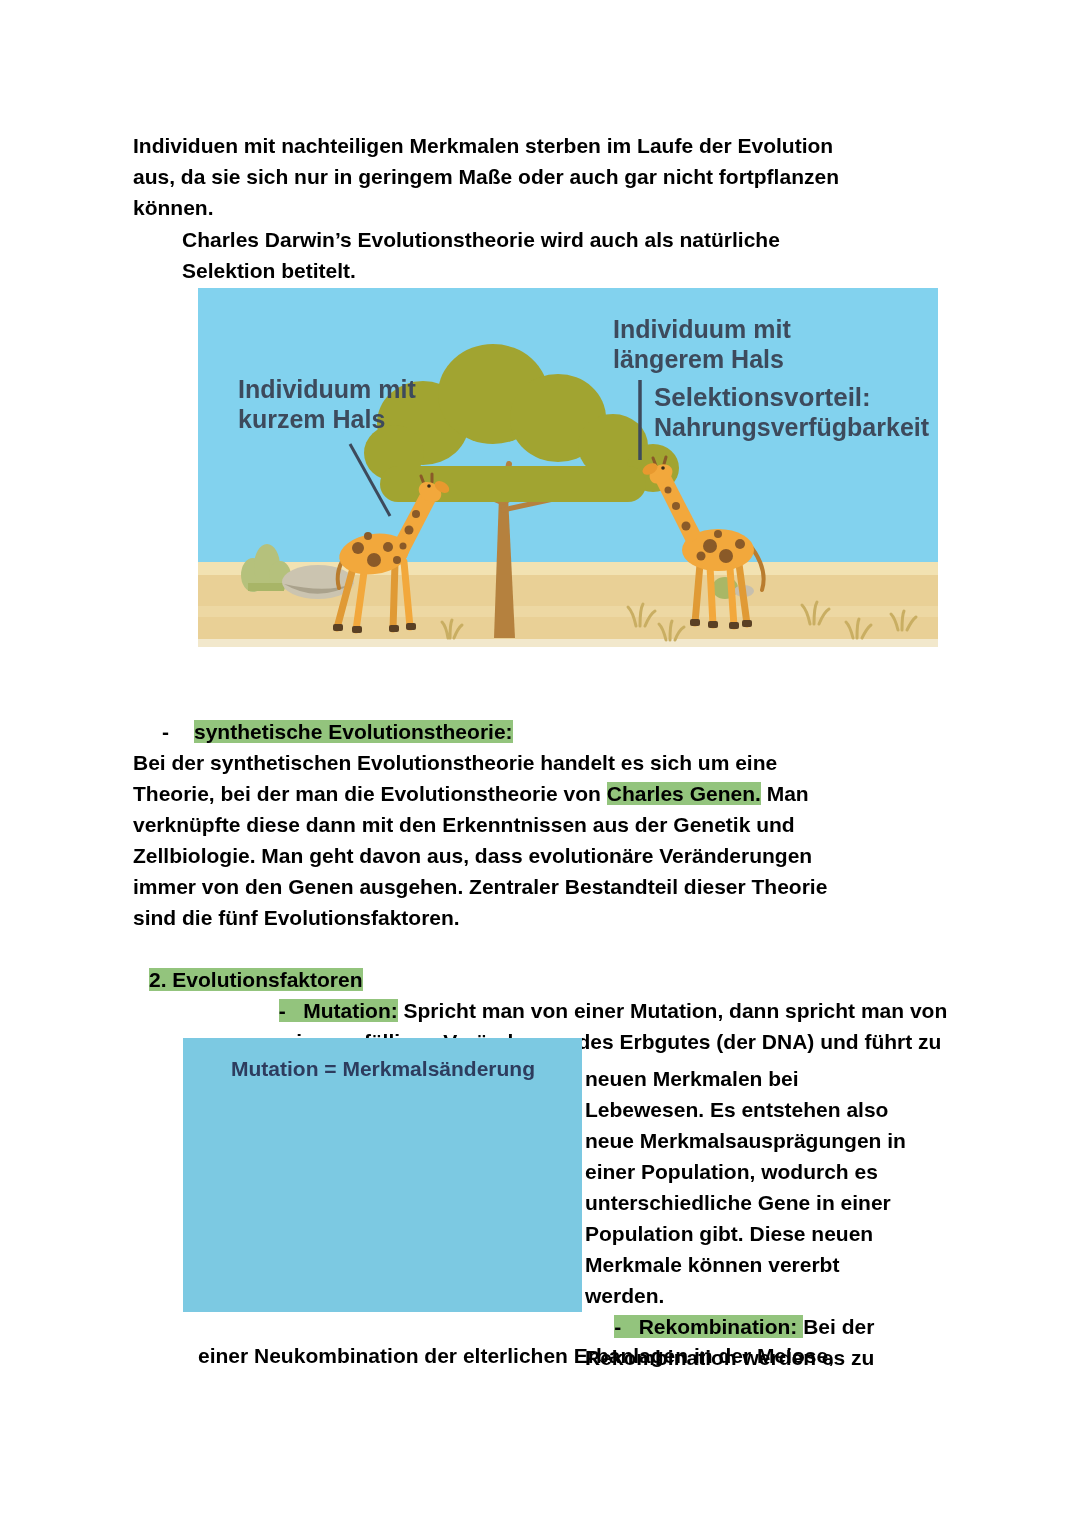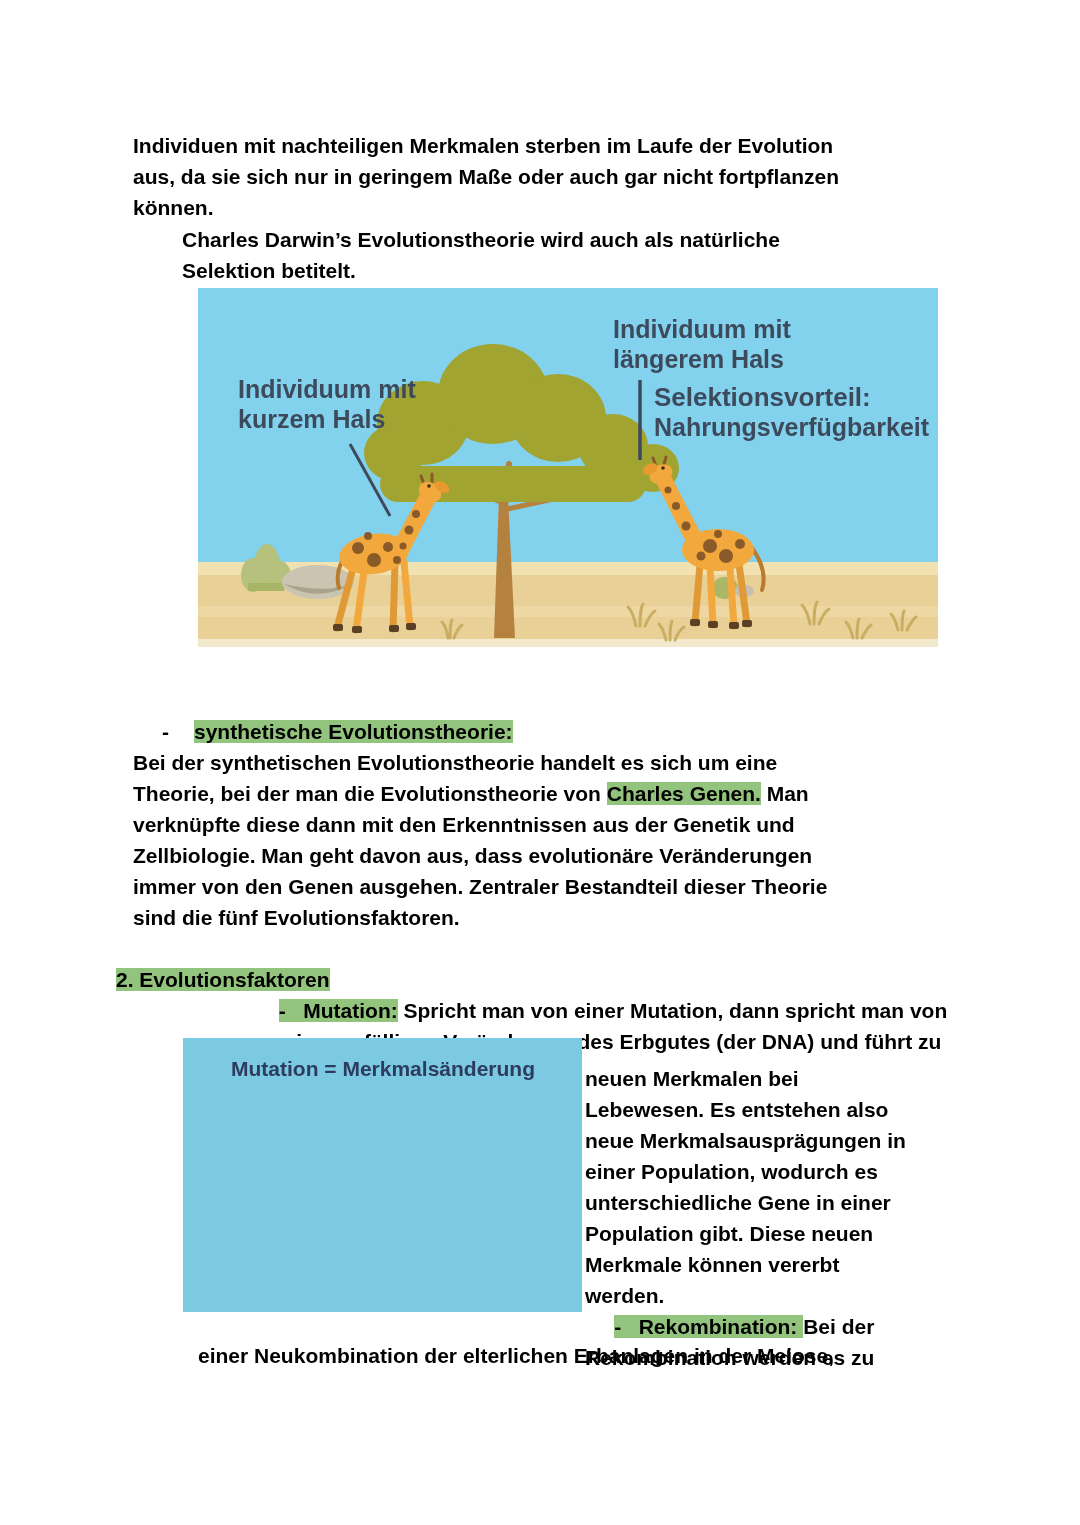--- a/index.html
+++ b/index.html
@@ -149,21 +149,21 @@
 
   <div class="tblock" style="left:133px;top:716px;width:880px">
     <span>Bei der synthetischen Evolutionstheorie handelt es sich um eine
 Theorie, bei der man die Evolutionstheorie von </span><span class="hl">Charles Genen.</span><span> Man
 verknüpfte diese dann mit den Erkenntnissen aus der Genetik und
 Zellbiologie. Man geht davon aus, dass evolutionäre Veränderungen
 immer von den Genen ausgehen. Zentraler Bestandteil dieser Theorie
 sind die fünf Evolutionsfaktoren.</span>
   </div>
 
-  <div class="tblock" style="left:116px;top:933px">
+  <div class="tblock" style="left:149px;top:933px">
     <span class="hl">2. Evolutionsfaktoren</span>
   </div>
 
   <div class="tblock hang" style="left:162px;top:964px;width:830px">
     <span class="hl">-&nbsp;&nbsp;&nbsp;Mutation:</span><span> Spricht man von einer Mutation, dann spricht man von
 einer zufälligen Veränderung des Erbgutes (der DNA) und führt zu</span>
   </div>
 
   <div class="fig" style="left:183px;top:1038px;width:389px;height:274px">
     <svg width="399" height="274" viewBox="0 0 399 274">

